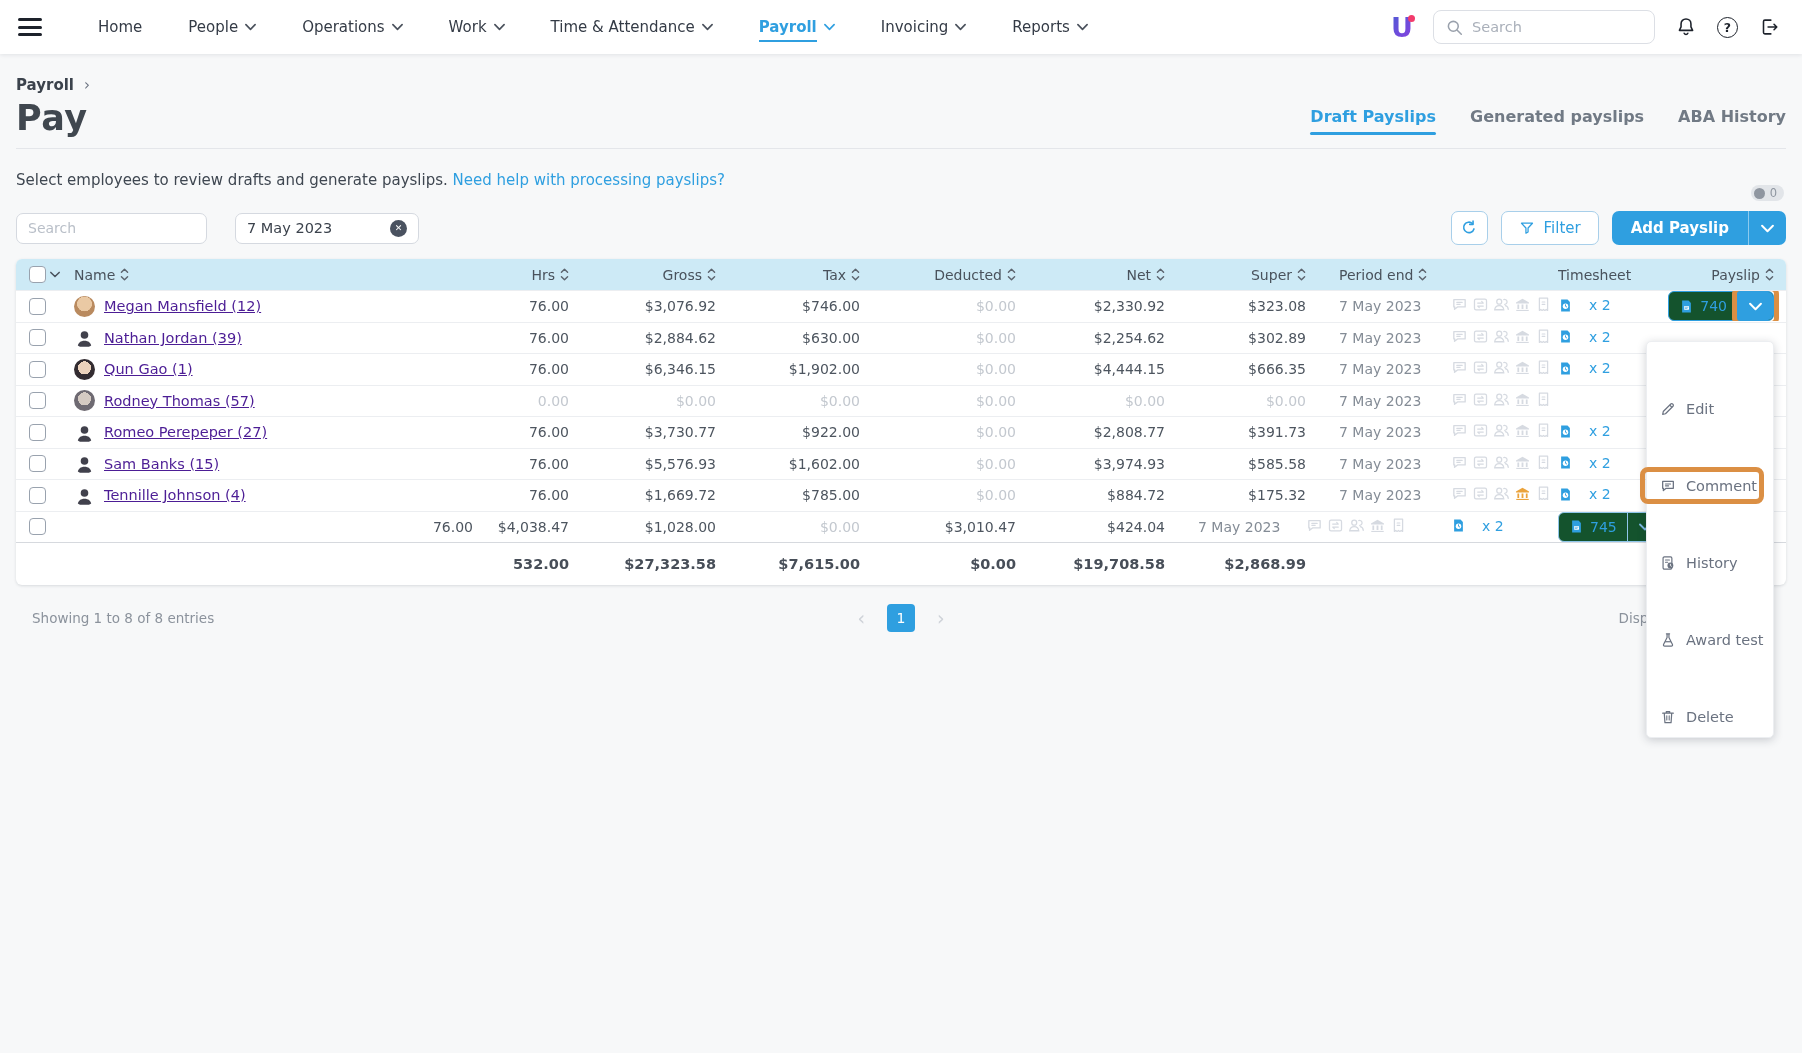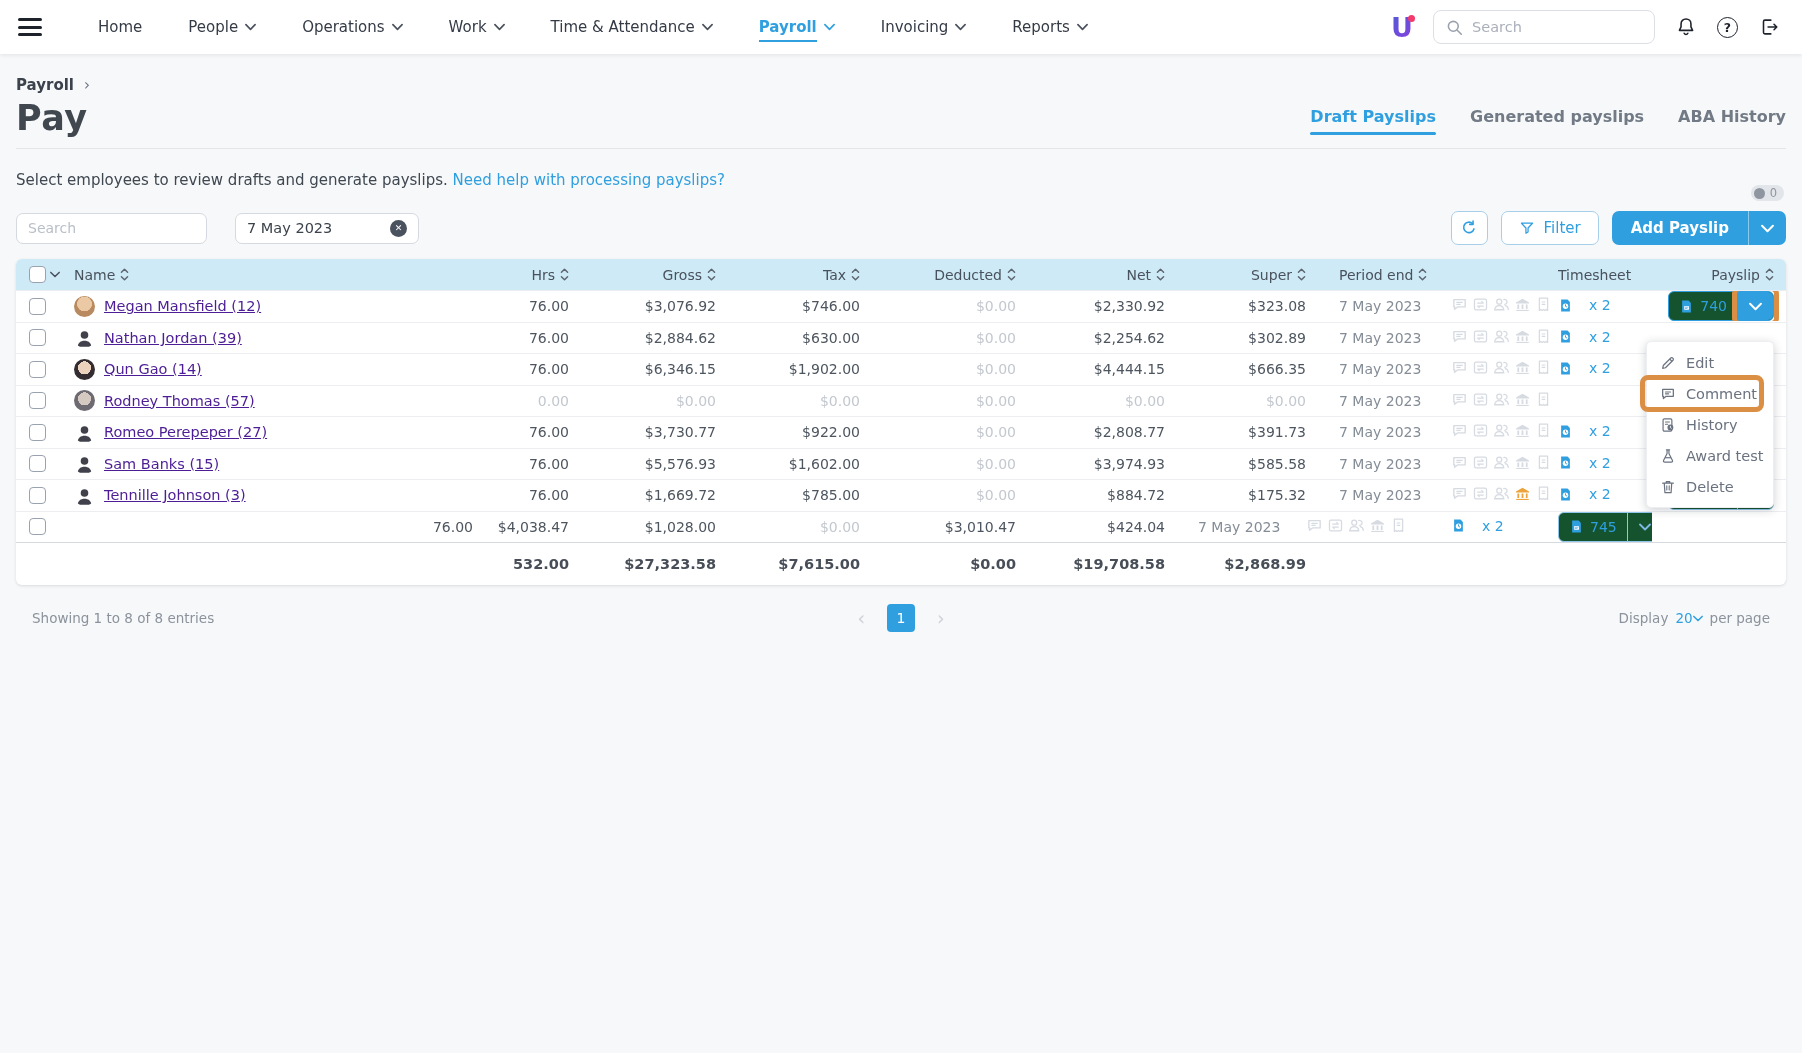--- a/index.html
+++ b/index.html
@@ -104,21 +104,21 @@
   .ps-main { display:flex; align-items:center; gap:6px; padding:0 10px; color:#2f9fe0; font-size:14px; cursor:pointer; }
   .ps-caret { width:36px; display:flex; align-items:center; justify-content:center; border-left:1px solid #2f9fe0;
     color:#2f9fe0; cursor:pointer; border-radius:0 5px 5px 0; }
   .ps-btn.light .ps-caret { border-left-color:#8fc6ea; color:#7db9e4; }
   .ps-caret.open { background:#2f9fe0; color:#fff; border-left-color:#2f9fe0; }
   .totals { height:43px; border-top:1px solid #d6d9de; font-weight:700; color:#474e58; font-size:14.5px; }
 
   
   .menu { position:absolute; left:1646px; top:341px; width:128px; background:#fff; border-radius:5px;
     box-shadow:0 2px 10px rgba(30,40,60,.22); border:1px solid #eceef1; padding:5px 0; z-index:20; }
-  .mi { height:31px; display:flex; align-items:center; gap:10px; padding:0 13px; color:#6a7280; font-size:14.5px; cursor:pointer; position:relative; white-space:nowrap; }
+  .mi { height:31px; display:flex; align-items:center; gap:10px; padding:0 13px; color:#6a7280; font-size:14.5px; cursor:pointer; position:relative; white-space:nowrap;margin-top:46px; }
   .mi .mic { color:#6a7280; flex:none; }
 
   
   .hl { position:absolute; border:5px solid #db8f44; border-radius:8px; pointer-events:none; z-index:30; }
   .hl-caret { left:-6px; top:-6px; right:-6px; bottom:-6px; }
   .hl-comment { left:-7px; right:9px; top:-3px; bottom:-3px; }
 
   
   .tfoot { display:flex; align-items:center; margin-top:18px; padding:0 16px; position:relative; height:30px; }
   .showing { font-size:13.5px; color:#8b929c; }
@@ -519,21 +519,21 @@
           </a></div>
       <div class="cell c-pay"></div>
     </div>
 
     <div class="grid trow">
       <div class="cell c-check">
           <span class="cb"></span>
         </div>
       <div class="cell namecell">
           <span class="av av-qun"></span>
-          <a class="nlink">Qun Gao (14)</a>
+          <a class="nlink">Qun Gao (1)</a>
         </div>
       <div class="cell num val">76.00</div>
       <div class="cell num val">$6,346.15</div>
       <div class="cell num val">$1,902.00</div>
       <div class="cell num dim">$0.00</div>
       <div class="cell num val">$4,444.15</div>
       <div class="cell num val">$666.35</div>
       <div class="cell c-period datecol">7 May 2023</div>
       <div class="cell"><span class="sicons">
             <svg class="si" width="17" height="17">
@@ -690,21 +690,21 @@
     <div class="grid trow">
       <div class="cell c-check">
           <span class="cb"></span>
         </div>
       <div class="cell namecell">
           <span class="av av-sil">
             <svg width="19" height="19">
               <use href="#i-person"></use>
             </svg>
           </span>
-          <a class="nlink">Tennille Johnson (3)</a>
+          <a class="nlink">Tennille Johnson (4)</a>
         </div>
       <div class="cell num val">76.00</div>
       <div class="cell num val">$1,669.72</div>
       <div class="cell num val">$785.00</div>
       <div class="cell num dim">$0.00</div>
       <div class="cell num val">$884.72</div>
       <div class="cell num val">$175.32</div>
       <div class="cell c-period datecol">7 May 2023</div>
       <div class="cell"><span class="sicons">
             <svg class="si" width="17" height="17">

